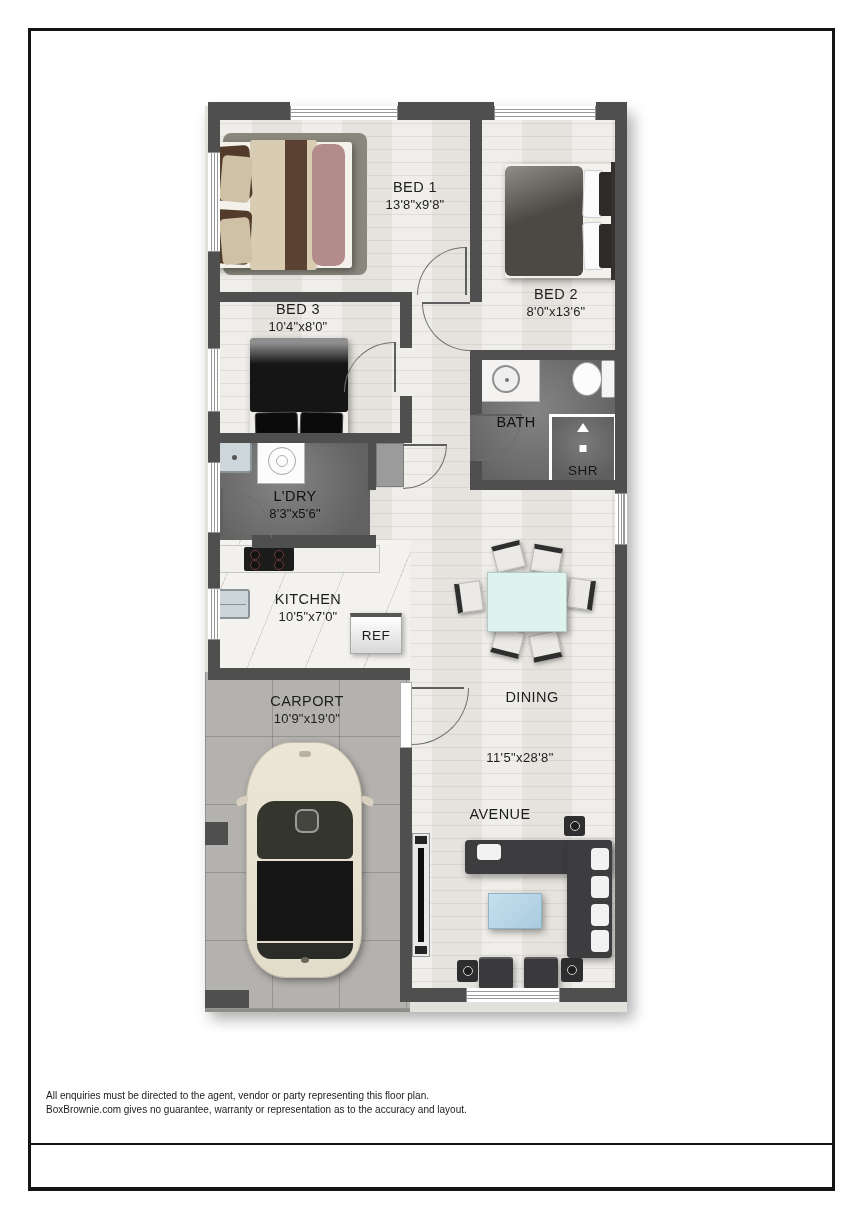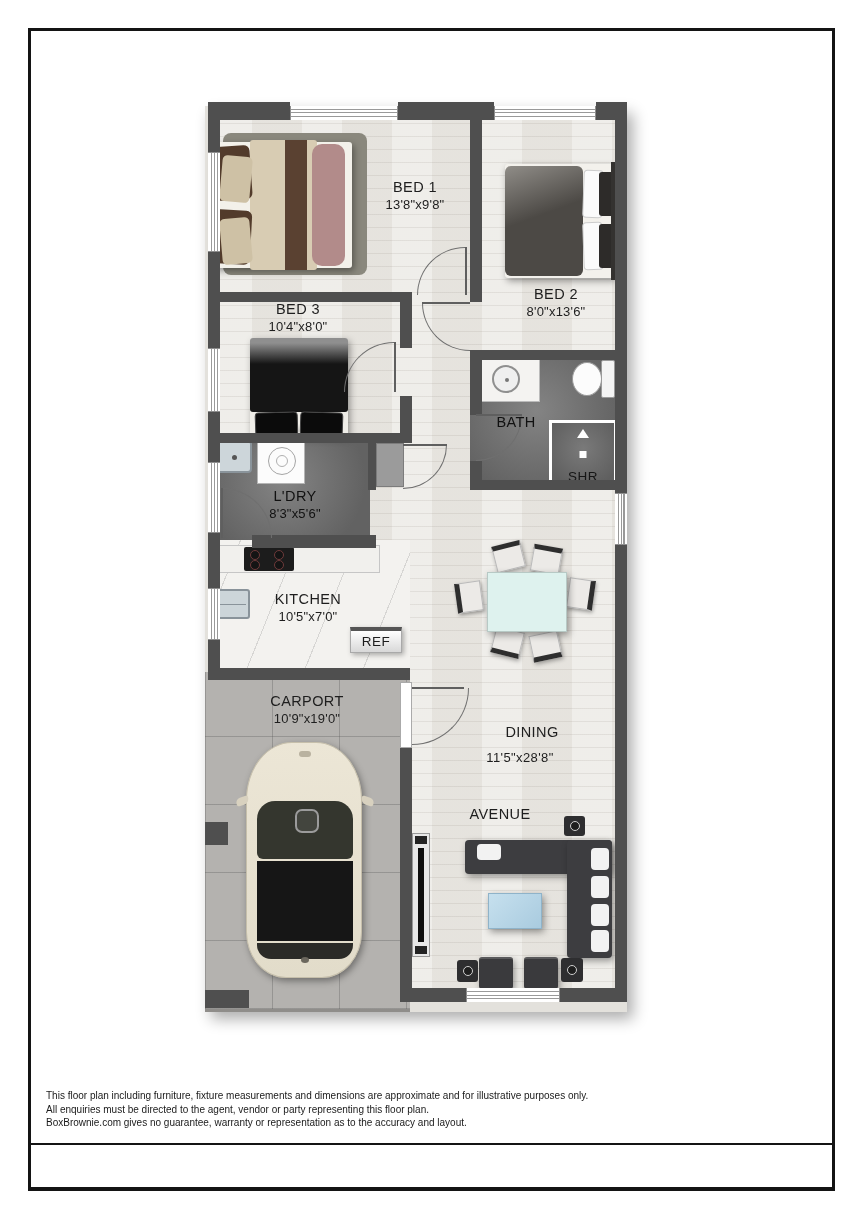--- a/index.html
+++ b/index.html
@@ -44,21 +44,21 @@
            box-shadow:1px 2px 4px rgba(0,0,0,.35); }
   .bk-t{ border-top:5px solid #2e2e2e } .bk-b{ border-bottom:5px solid #2e2e2e }
   .bk-l{ border-left:5px solid #2e2e2e } .bk-r{ border-right:5px solid #2e2e2e }
   .plan-title { position:absolute; left:137px; top:1036px; width:520px; text-align:center;
                 font-size:19px; letter-spacing:8px; color:#2b2b2b; }
   .disclaimer { position:absolute; left:46px; top:1089px; font-size:10px; line-height:13.5px;
                 color:#1a1a1a; white-space:nowrap; }
   .divider { position:absolute; left:31px; top:1143px; width:801px; height:2px; background:#141414; }
   .address { position:absolute; left:55px; top:1150px; width:760px; font-size:29px;
              color:#0d0d0d; }
-  .shr-box { border:3px solid #ffffff; background:radial-gradient(circle at 50% 40%, #7a7a7a, #5f5f5f 80%);margin-top:6px; }
+  .shr-box { border:3px solid #ffffff; background:radial-gradient(circle at 50% 40%, #7a7a7a, #5f5f5f 80%); }
   .shr-tri { position:absolute; left:50%; top:6px; transform:translateX(-50%);
              width:0; height:0; border-left:6px solid transparent; border-right:6px solid transparent;
              border-bottom:9px solid #fff; }
   .shr-sq { position:absolute; left:50%; top:28px; transform:translateX(-50%);
             width:7px; height:7px; background:#fff; }
   .shr-lbl { position:absolute; left:0; bottom:3px; width:100%; text-align:center;
              font-size:13.5px; color:#161616; letter-spacing:.5px; }
   .ref-box { background:linear-gradient(180deg,#ffffff,#d8d8d8); border:1px solid #a9a9a9;
              border-top:4px solid #555; display:flex; align-items:center; justify-content:center;
              font-size:13.5px; color:#1c1c1c; letter-spacing:.5px; box-shadow:2px 2px 5px rgba(0,0,0,.3); }
@@ -126,21 +126,21 @@
     <div class="furn" style="left:13px;top:445px;width:162px;height:28px;background:#f1f0ed;border:1px solid #c6c6c6"></div>
     <div class="furn" style="left:39px;top:447px;width:50px;height:24px;background:#1c1c1c;border-radius:2px">
       <div class="dot" style="left:6px;top:3px;width:8px;height:8px;background:#141414;border:1.5px solid #6e3a3a"></div>
       <div class="dot" style="left:6px;top:13px;width:8px;height:8px;background:#141414;border:1.5px solid #6e3a3a"></div>
       <div class="dot" style="left:30px;top:3px;width:8px;height:8px;background:#141414;border:1.5px solid #6e3a3a"></div>
       <div class="dot" style="left:30px;top:13px;width:8px;height:8px;background:#141414;border:1.5px solid #6e3a3a"></div>
     </div>
     <div class="furn" style="left:9px;top:489px;width:36px;height:30px;background:#ccd5d9;border:2px solid #89939a;border-radius:3px">
         <div style="position:absolute;left:2px;top:13px;width:28px;height:1px;background:#89939a"></div>
       </div>
-    <div class="furn ref-box" style="left:145px;top:527px;width:52px;height:26px">
+    <div class="furn ref-box" style="left:145px;top:513px;width:52px;height:41px">
         <span>REF</span>
       </div>
 
     <div class="chair bk-t" style="left:289px;top:443px;transform:rotate(-14deg)"></div>
     <div class="chair bk-t" style="left:327px;top:446px;transform:rotate(10deg)"></div>
     <div class="chair bk-r" style="left:363px;top:479px;width:26px;height:30px;transform:rotate(8deg)"></div>
     <div class="chair bk-b" style="left:326px;top:533px;transform:rotate(-12deg)"></div>
     <div class="chair bk-b" style="left:288px;top:529px;transform:rotate(14deg)"></div>
     <div class="chair bk-l" style="left:251px;top:482px;width:26px;height:30px;transform:rotate(-8deg)"></div>
     <div class="furn shadowed" style="left:282px;top:472px;width:80px;height:60px;background:#def2ee;border:1px solid #b7c9c5"></div>
@@ -238,24 +238,23 @@
     <div class="arc br" style="left:207px;top:588px;width:57px;height:57px"></div>
     <div class="leaf" style="left:207px;top:587px;width:52px;height:2px"></div>
 
     <div class="rlabel" style="left:210px;top:96px"><span>BED 1</span><span class="dims">13'8"x9'8"</span></div>
     <div class="rlabel" style="left:351px;top:203px"><span>BED 2</span><span class="dims">8'0"x13'6"</span></div>
     <div class="rlabel" style="left:93px;top:218px"><span>BED 3</span><span class="dims">10'4"x8'0"</span></div>
     <div class="rlabel" style="left:311px;top:322px;color:#111"><span>BATH</span></div>
     <div class="rlabel" style="left:90px;top:405px;color:#111"><span>L'DRY</span><span class="dims">8'3"x5'6"</span></div>
     <div class="rlabel" style="left:103px;top:508px"><span>KITCHEN</span><span class="dims">10'5"x7'0"</span></div>
     <div class="rlabel" style="left:102px;top:610px"><span>CARPORT</span><span class="dims">10'9"x19'0"</span></div>
-    <div class="rlabel" style="left:327px;top:632px"><span>DINING</span></div>
+    <div class="rlabel" style="left:327px;top:597px"><span>DINING</span></div>
     <div class="rlabel only-dims" style="left:315px;top:657px">11'5"x28'8"</div>
     <div class="rlabel" style="left:295px;top:714px"><span>AVENUE</span></div>
   </div>
 
   <div class="disclaimer">
-    <div>This floor plan including furniture, fixture measurements and dimensions are approximate and for illustrative purposes only.</div>
     <div>All enquiries must be directed to the agent, vendor or party representing this floor plan.</div>
     <div>BoxBrownie.com gives no guarantee, warranty or representation as to the accuracy and layout.</div>
   </div>
   <div class="divider"></div>
 </div>
 
 </body></html>

